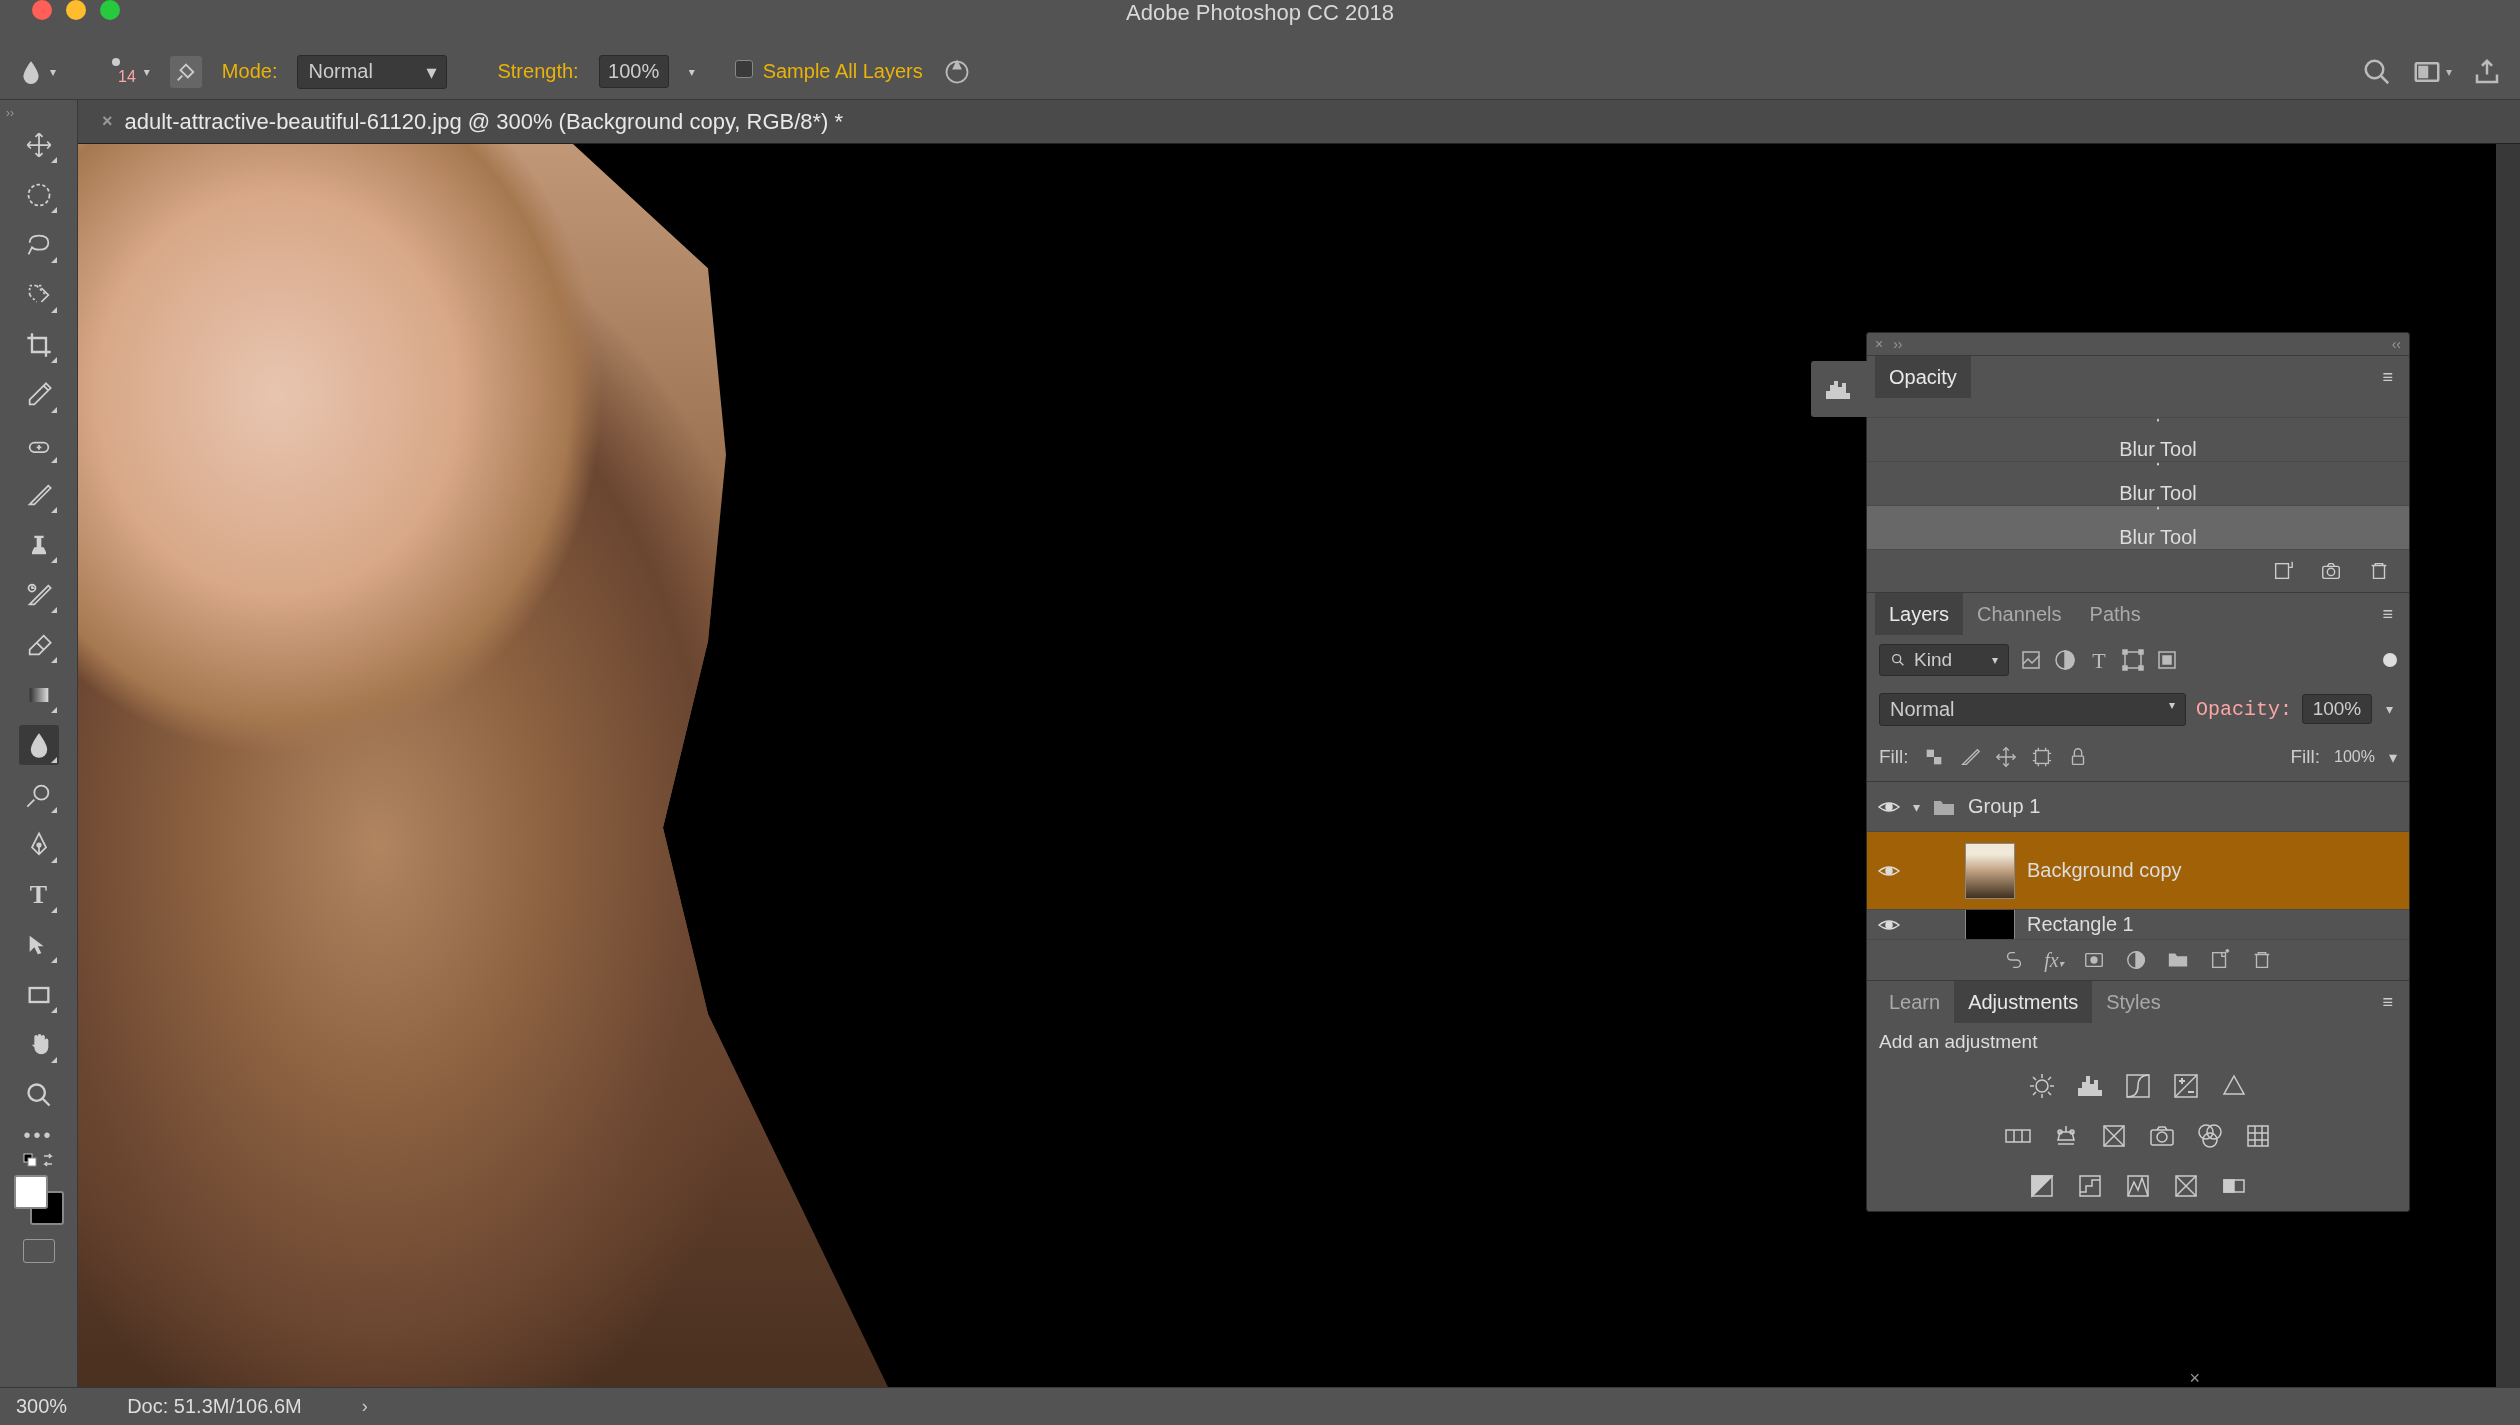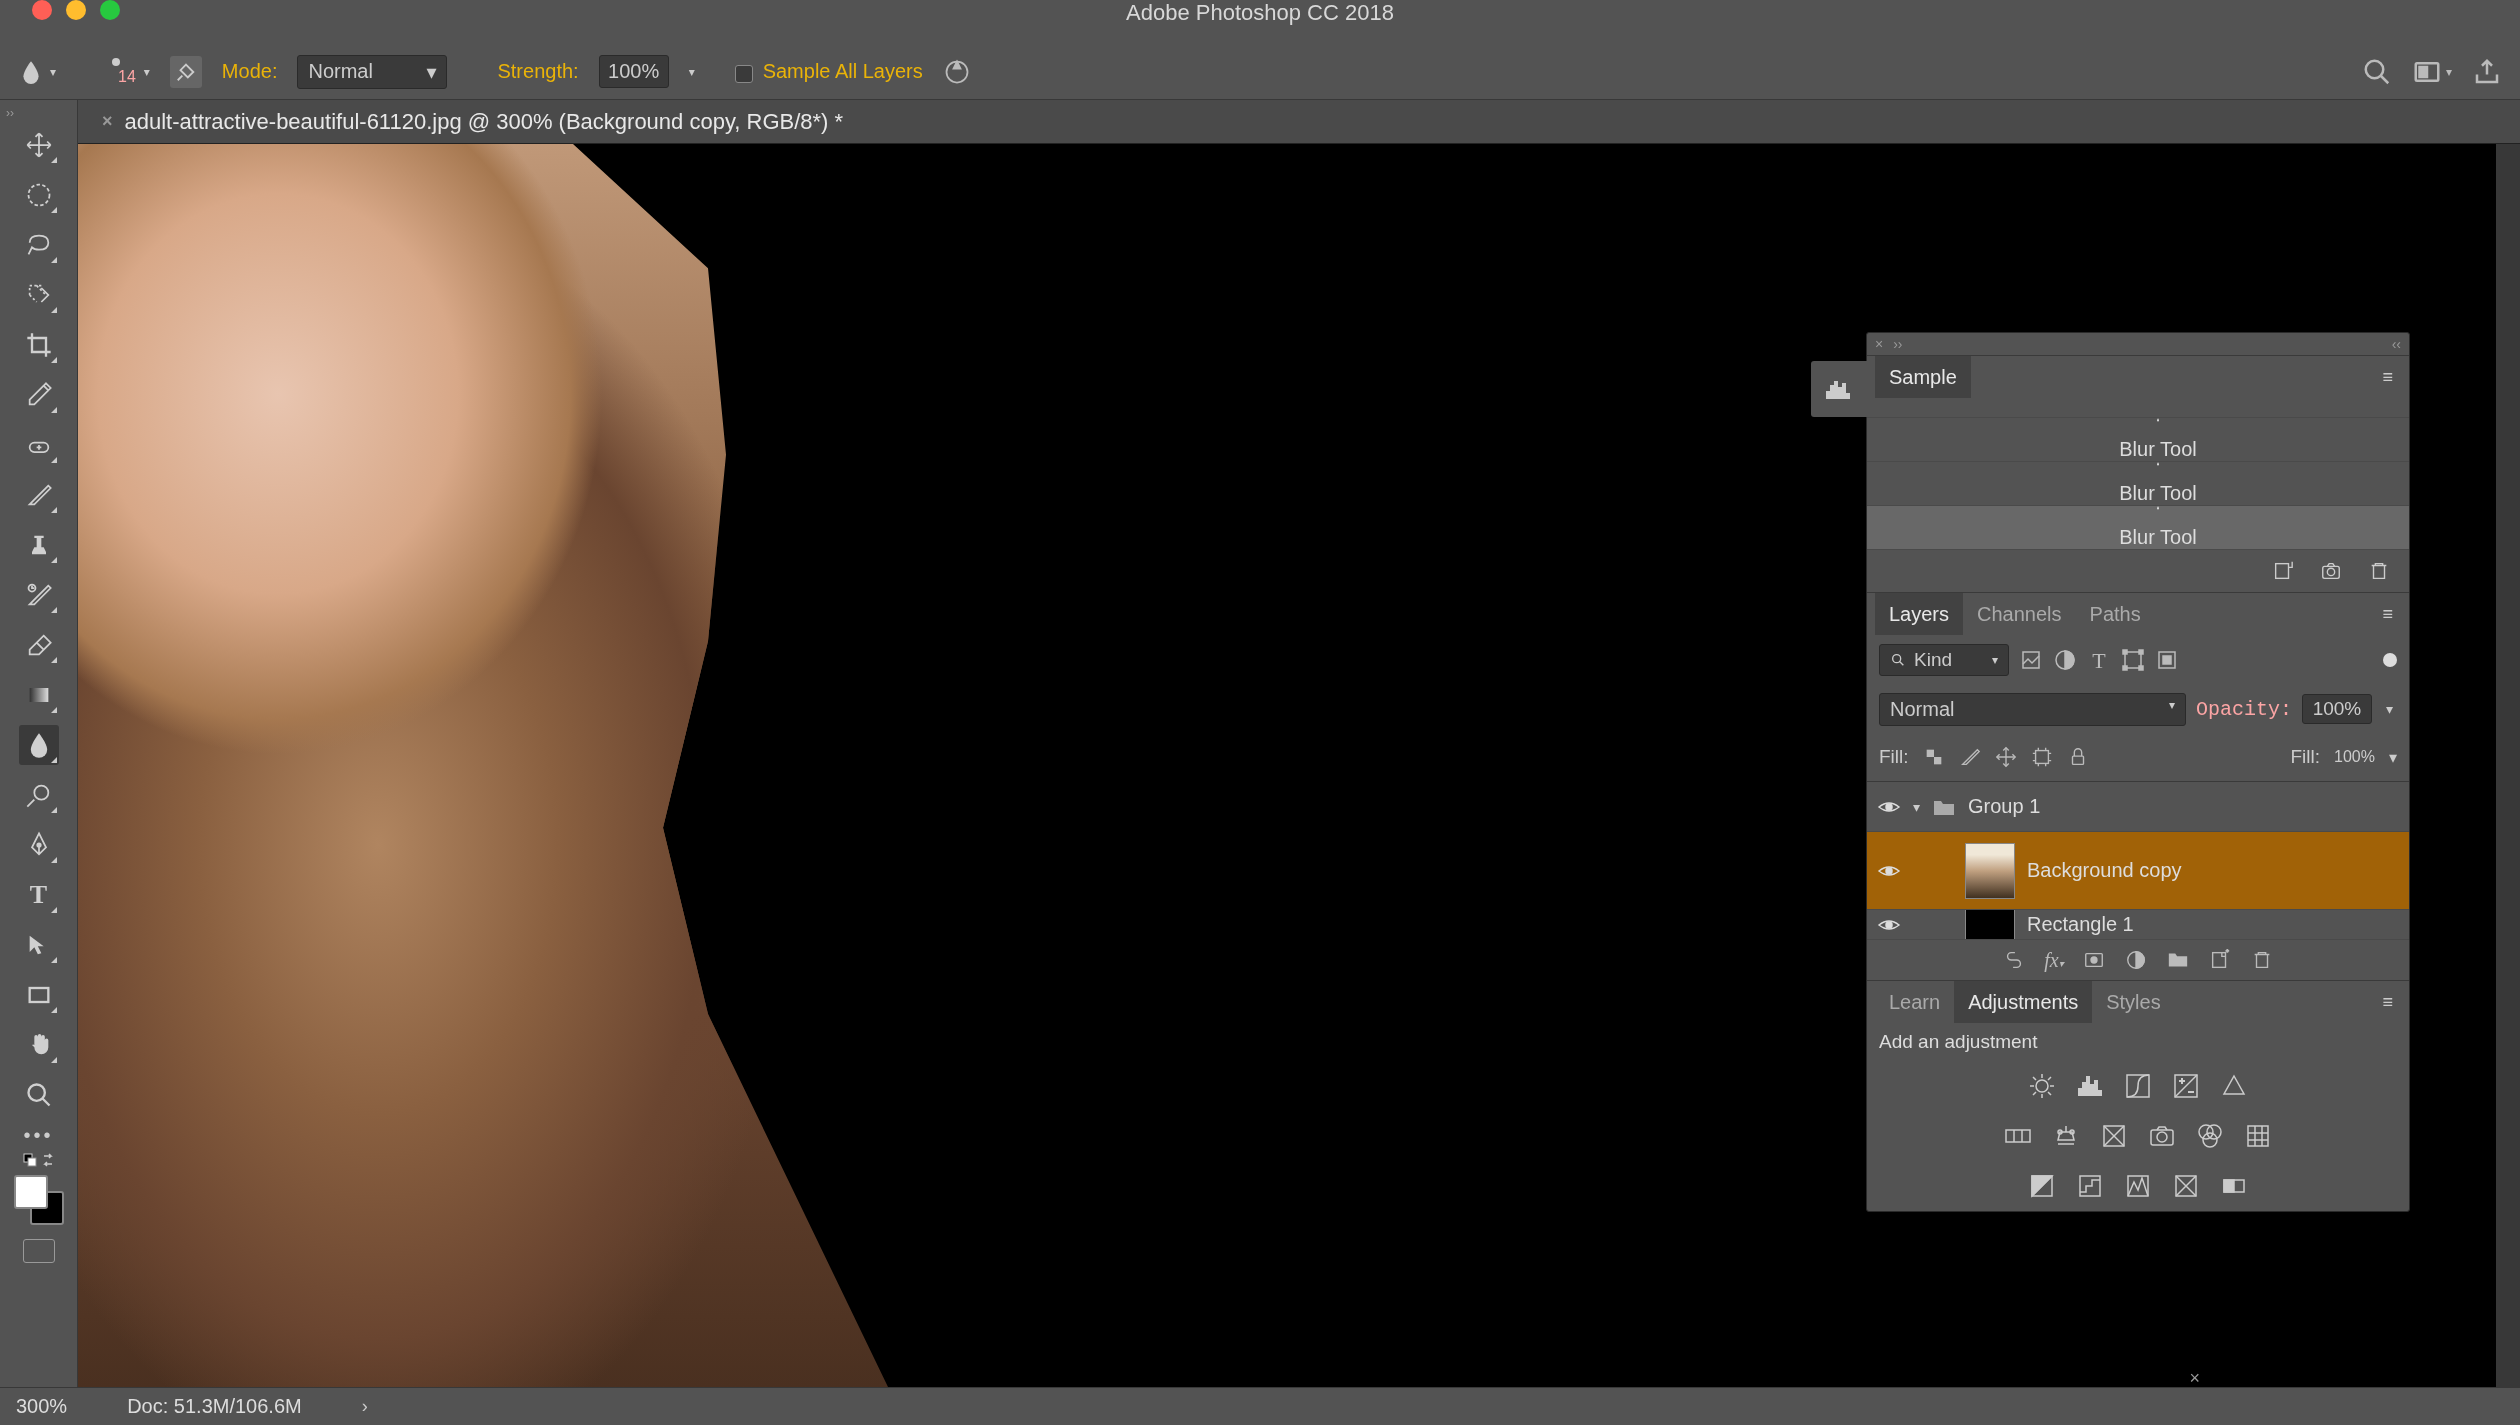--- a/index.html
+++ b/index.html
@@ -162,21 +162,21 @@
       </svg>
   </div>
   <span class="opt-label">Mode:</span>
   <div class="opt-select">
     <span>Normal</span>
     <span>▾</span>
   </div>
   <span class="opt-label" style="margin-left:30px;">Strength:</span>
   <div class="opt-input">100%</div>
   <span class="small-caret">▾</span>
-  <div style="display:flex;align-items:flex-end;gap:10px;margin-left:20px;">
+  <div style="display:flex;align-items:flex-start;gap:10px;margin-left:20px;">
     <div class="cb"></div>
     <span class="opt-label">Sample All Layers</span>
   </div>
   <svg class="airbrush-icon" viewBox="0 0 24 24" fill="none" stroke="#bbb" stroke-width="1.5">
       <circle cx="12" cy="12" r="9"></circle>
       <path d="M12 3 L15 9 L9 9 Z" fill="#bbb"></path>
     </svg>
   <div class="spacer"></div>
   <div class="right-icons">
     <svg class="ri" viewBox="0 0 24 24" fill="none" stroke="#bbb" stroke-width="2">
@@ -369,21 +369,21 @@
             </svg>
         </div>
         <div class="panel-topbar">
           <span class="px">×</span>
           <span class="px">››</span>
           <span class="collapse">‹‹</span>
         </div>
 
         <div class="panel-group">
           <div class="panel-tabs">
-            <div class="ptab active">Sample</div>
+            <div class="ptab active">Opacity</div>
             <span class="panel-menu">≡</span>
           </div>
           <div class="history-list">
             <div class="history-item" style="height:20px;overflow:hidden;">
               <svg class="hicon" viewBox="0 0 24 24" fill="#ddd">
                   <circle cx="12" cy="12" r="8"></circle>
                 </svg>
               <span>Blur Tool</span>
             </div>
             <div class="history-item">

